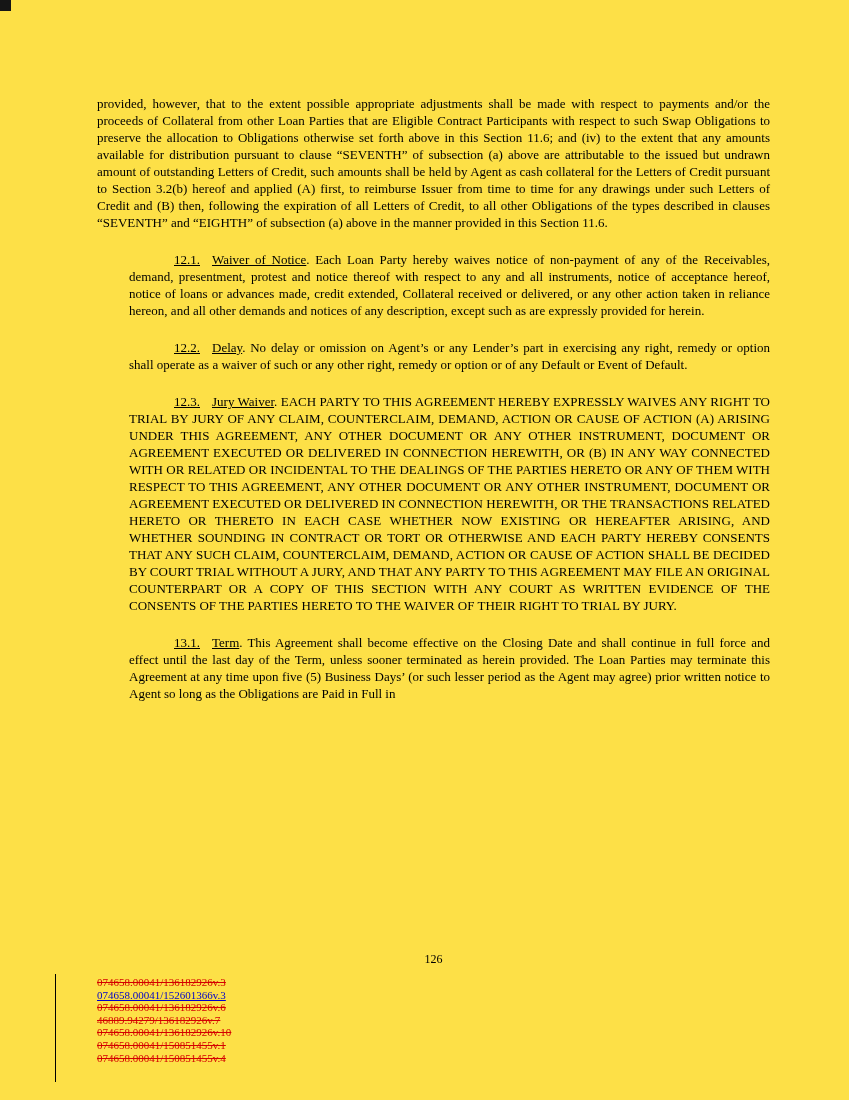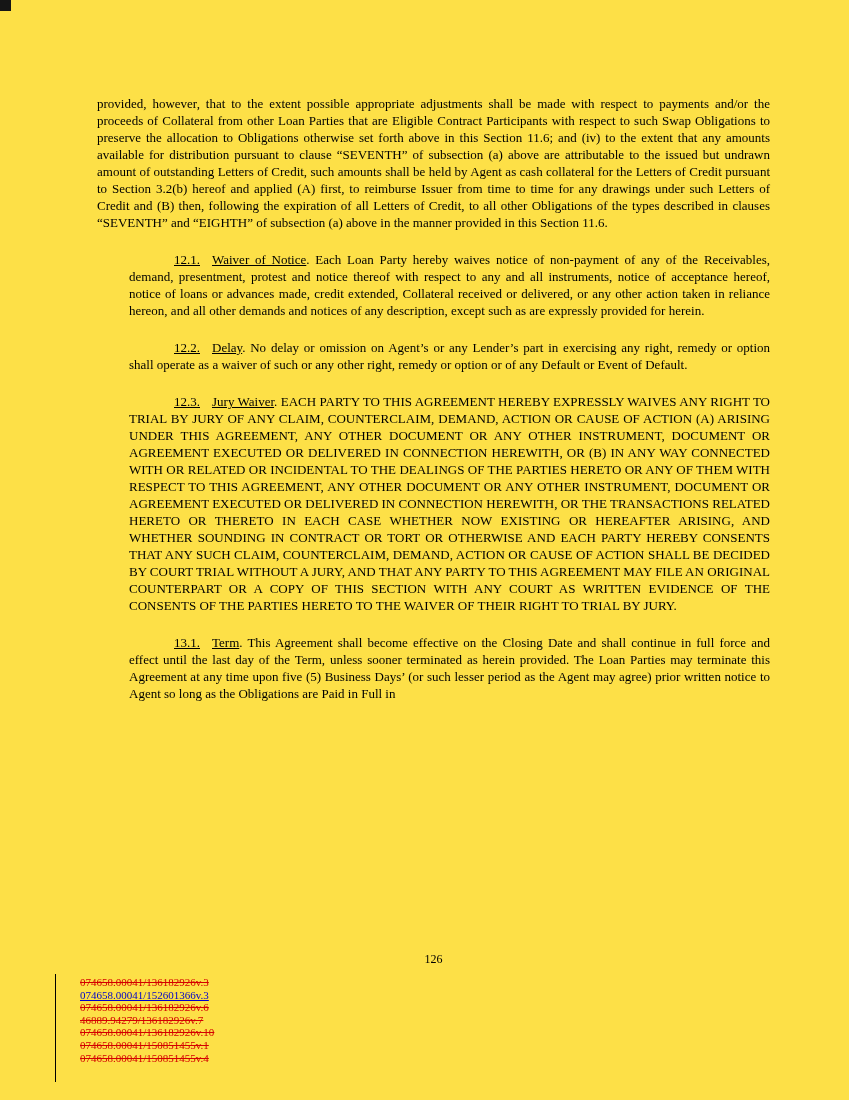--- a/index.html
+++ b/index.html
@@ -35,21 +35,21 @@
     font-size:12px;
   }
   .changebar {
     position:absolute;
     left:55px; top:974px;
     width:0; height:108px;
     border-left:1.6px solid #000;
   }
   .footer {
     position:absolute;
-    left:80px; top:976px;
+    left:97px; top:976px;
     font-size:11px;
     line-height:12.6px;
   }
   .ver.deleted {
     color:#d40000;
     text-decoration:line-through;
   }
   .ver.current {
     color:#0000cc;
     text-decoration:underline;

